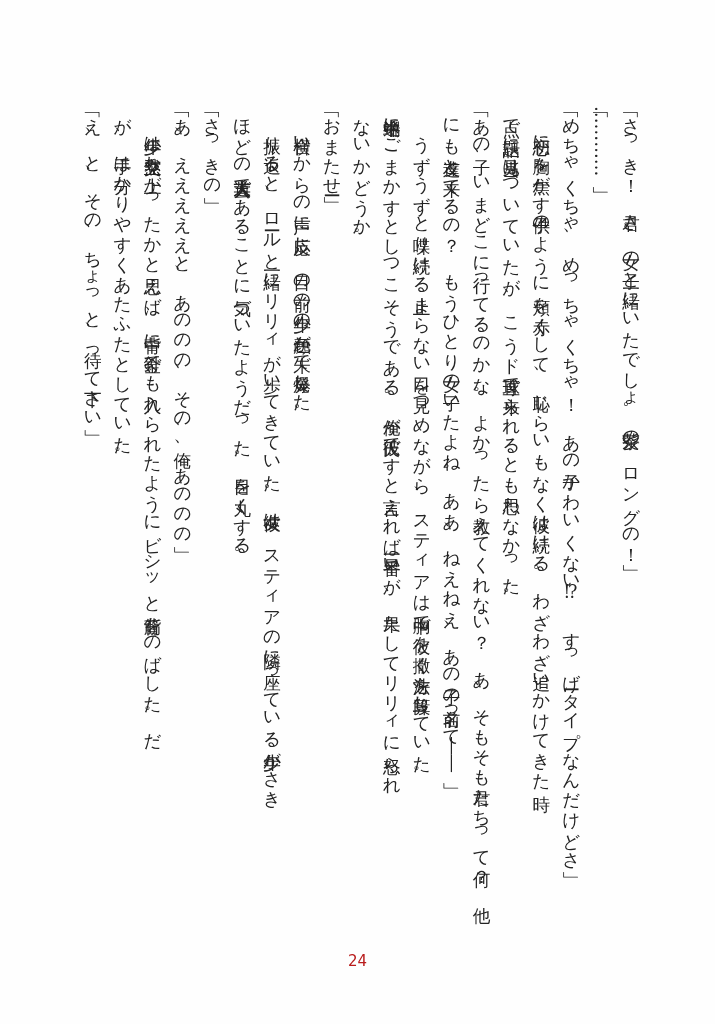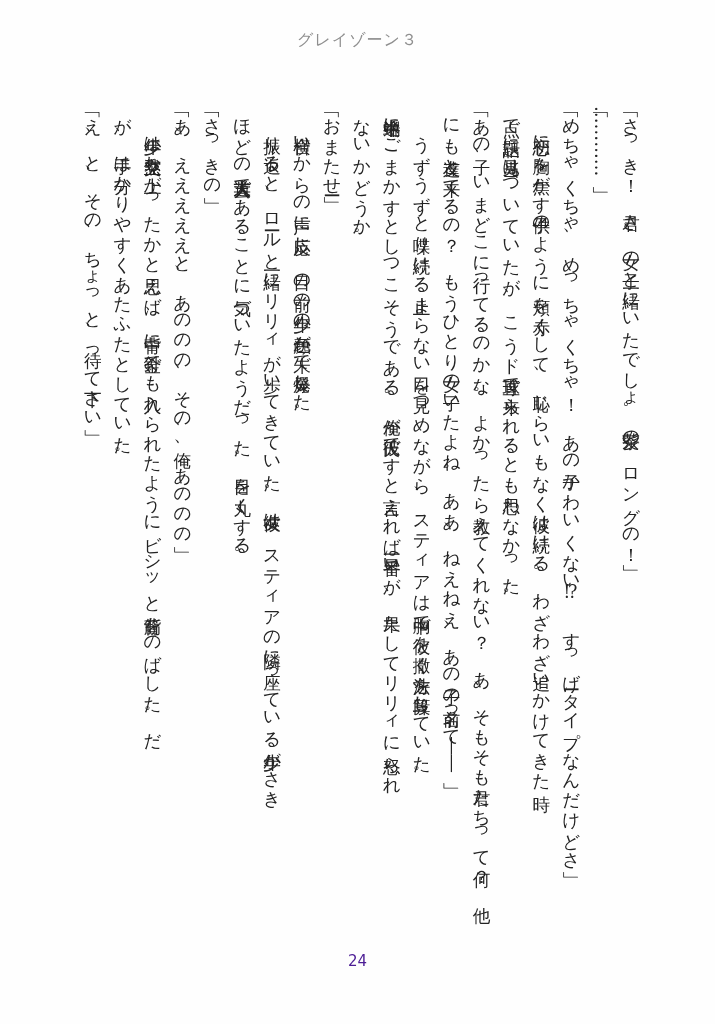--- a/index.html
+++ b/index.html
@@ -45,29 +45,28 @@
     white-space: nowrap;
   }
   .page-number {
     position: absolute;
     top: 952px;
     left: 0;
     width: 100%;
     text-align: center;
     font-family: "DejaVu Sans", "Liberation Sans", sans-serif;
     font-size: 15px;
-    color: #4c1d95;
+    color: #b91c1c;
   }
 </style>
 </head>
 <body>
 
 <div class="page">
 
-  <div class="header">グレイゾーン３</div>
 
   <div class="text-body">
     <p class="line">「さっき！　君さ、女の子と一緒にいたでしょ。茶髪の、ロングの！」</p>
     <p class="line">「…………」</p>
     <p class="line">「めちゃくちゃ、めっちゃくちゃ！　あの子かわいくない⁉　すっげータイプなんだけどさ」</p>
     <p class="line">　初恋に胸を焦がす子供のように頬を赤くして、恥じらいもなく彼は続ける。わざわざ追いかけてきた時</p>
     <p class="line">点で話題に見当はついていたが、こうド直球で来られるとも思わなかった。</p>
     <p class="line">「あの子、いまどこに行ってるのかな。よかったら教えてくれない？　あ、そもそも君たちって何？　他</p>
     <p class="line">にも友達と来てるの？　もうひとり女の子いたよね。ああ、ねえねえ、あの子の名前って――」</p>
     <p class="line">　うずうずと喋り続ける止まらない口を見つめながら、スティアは胸中で彼を撒く方法を算段していた。</p>

